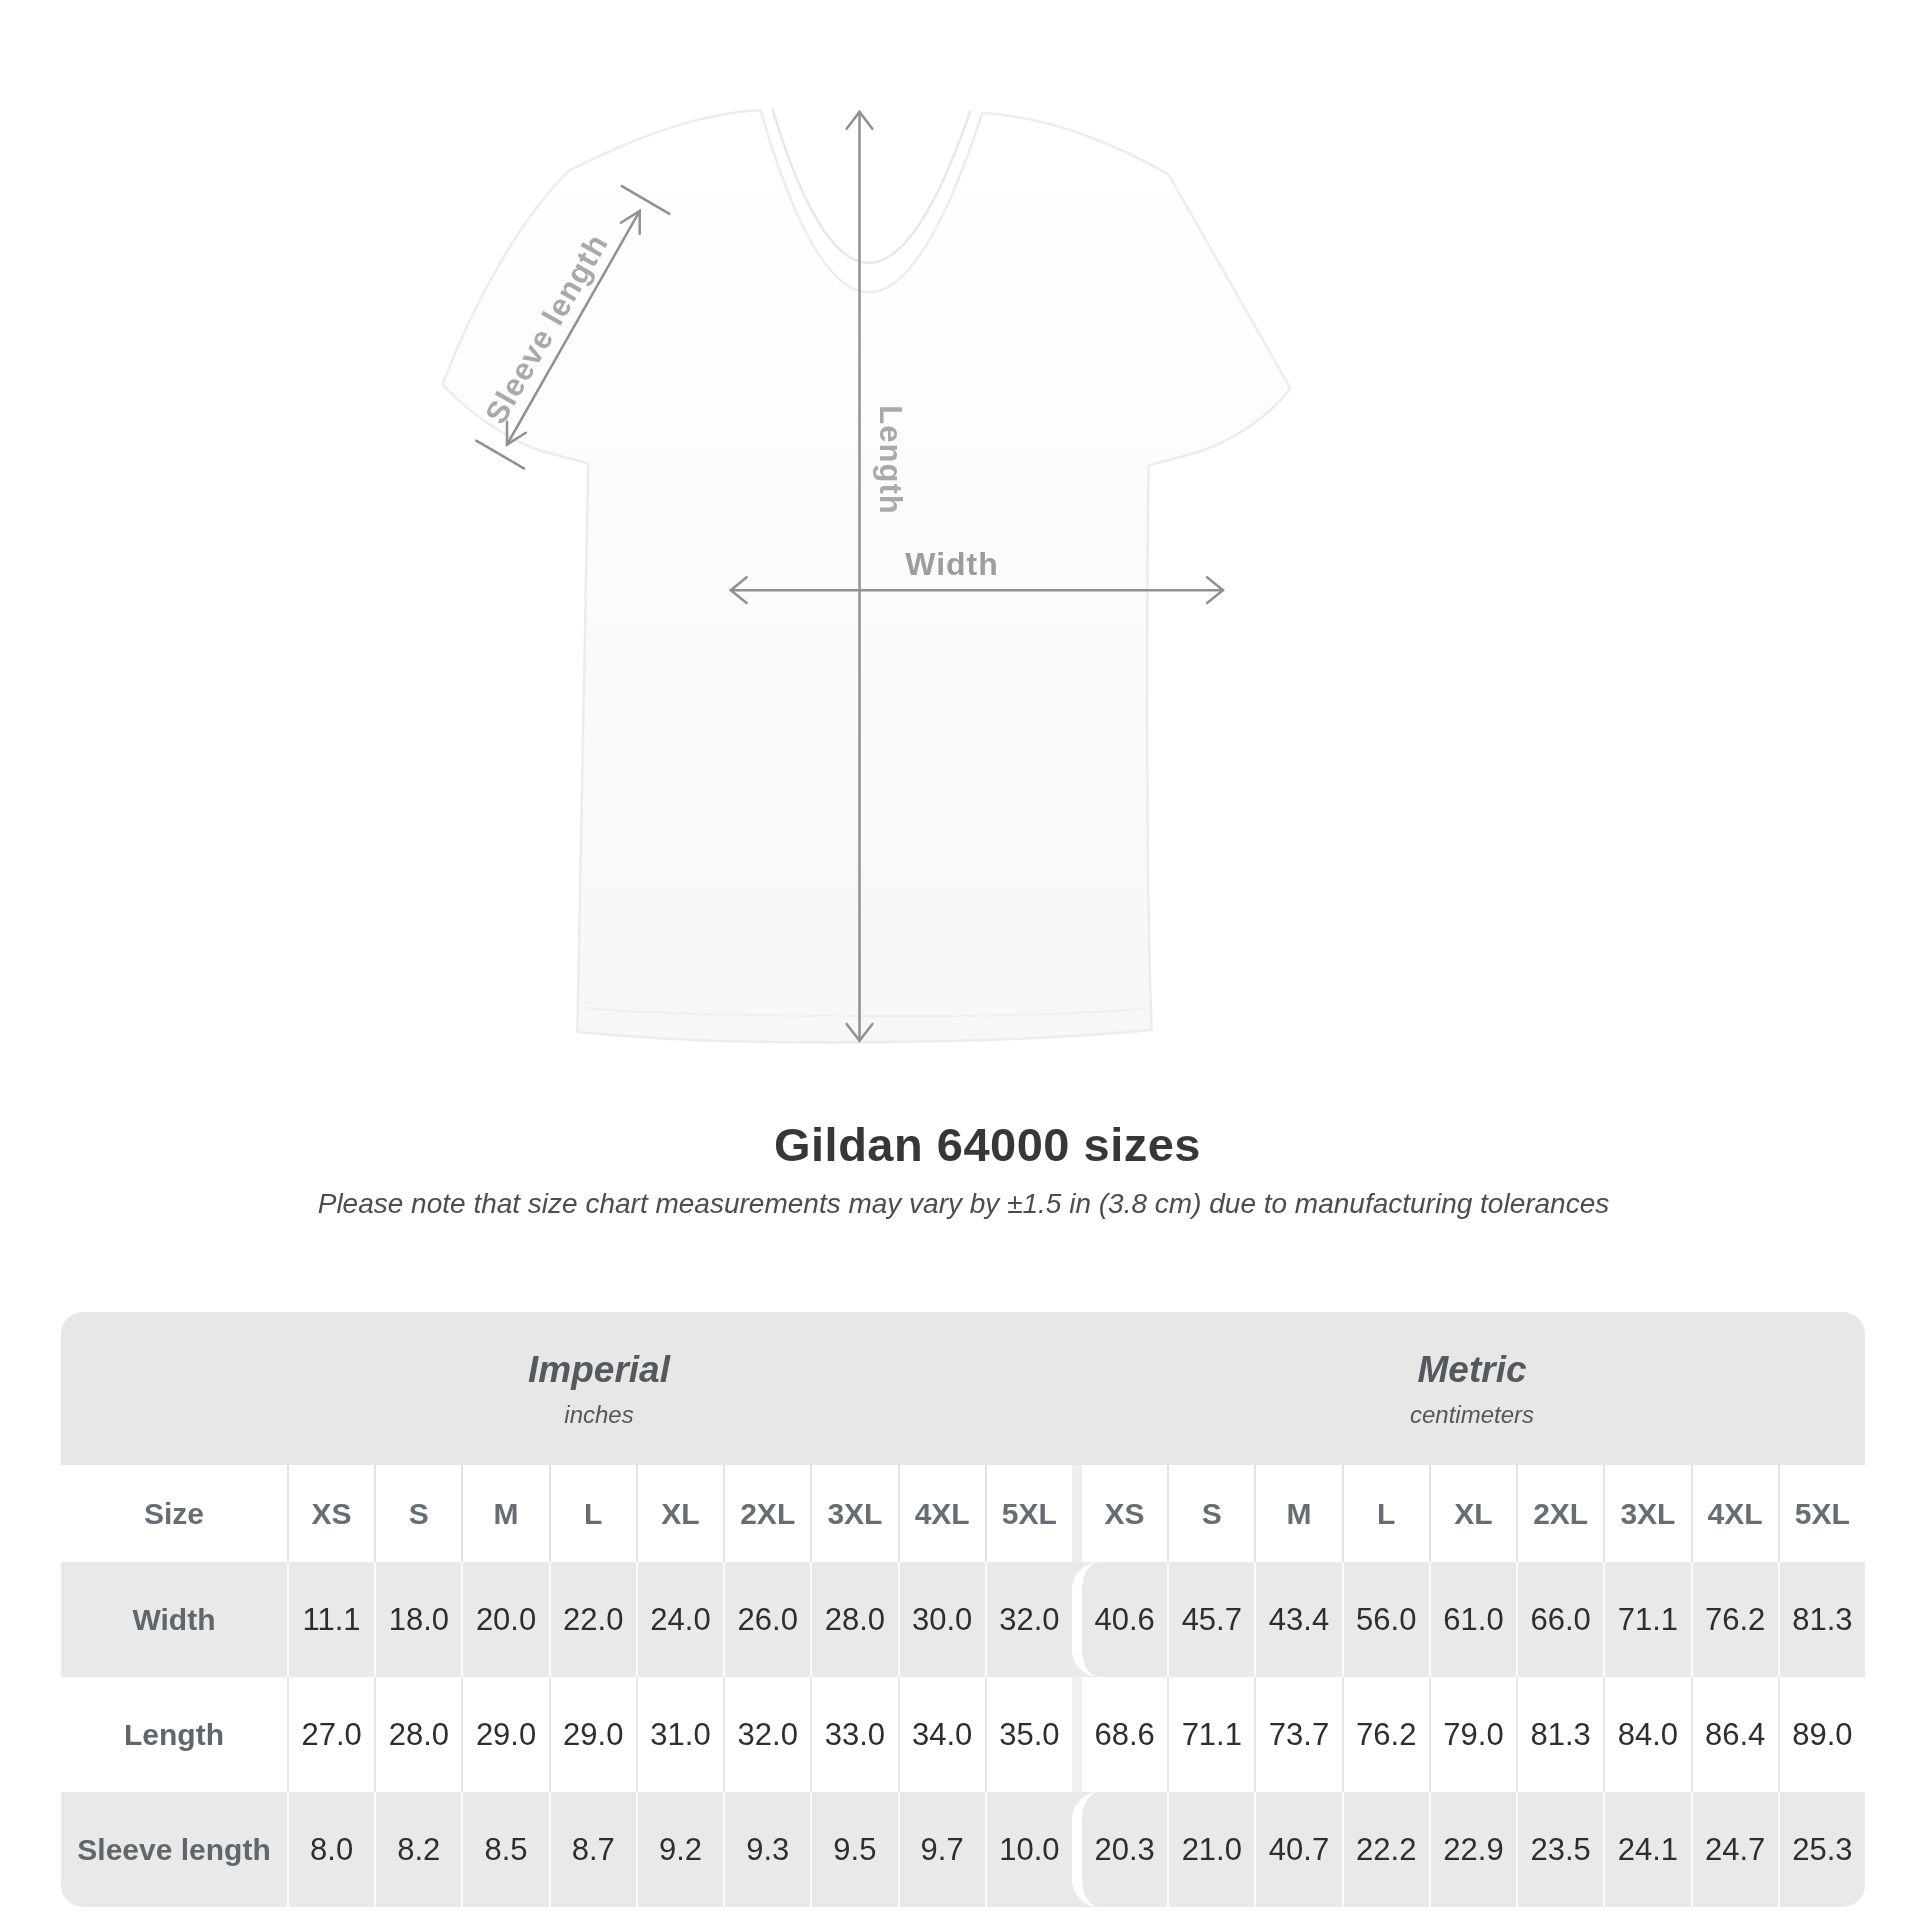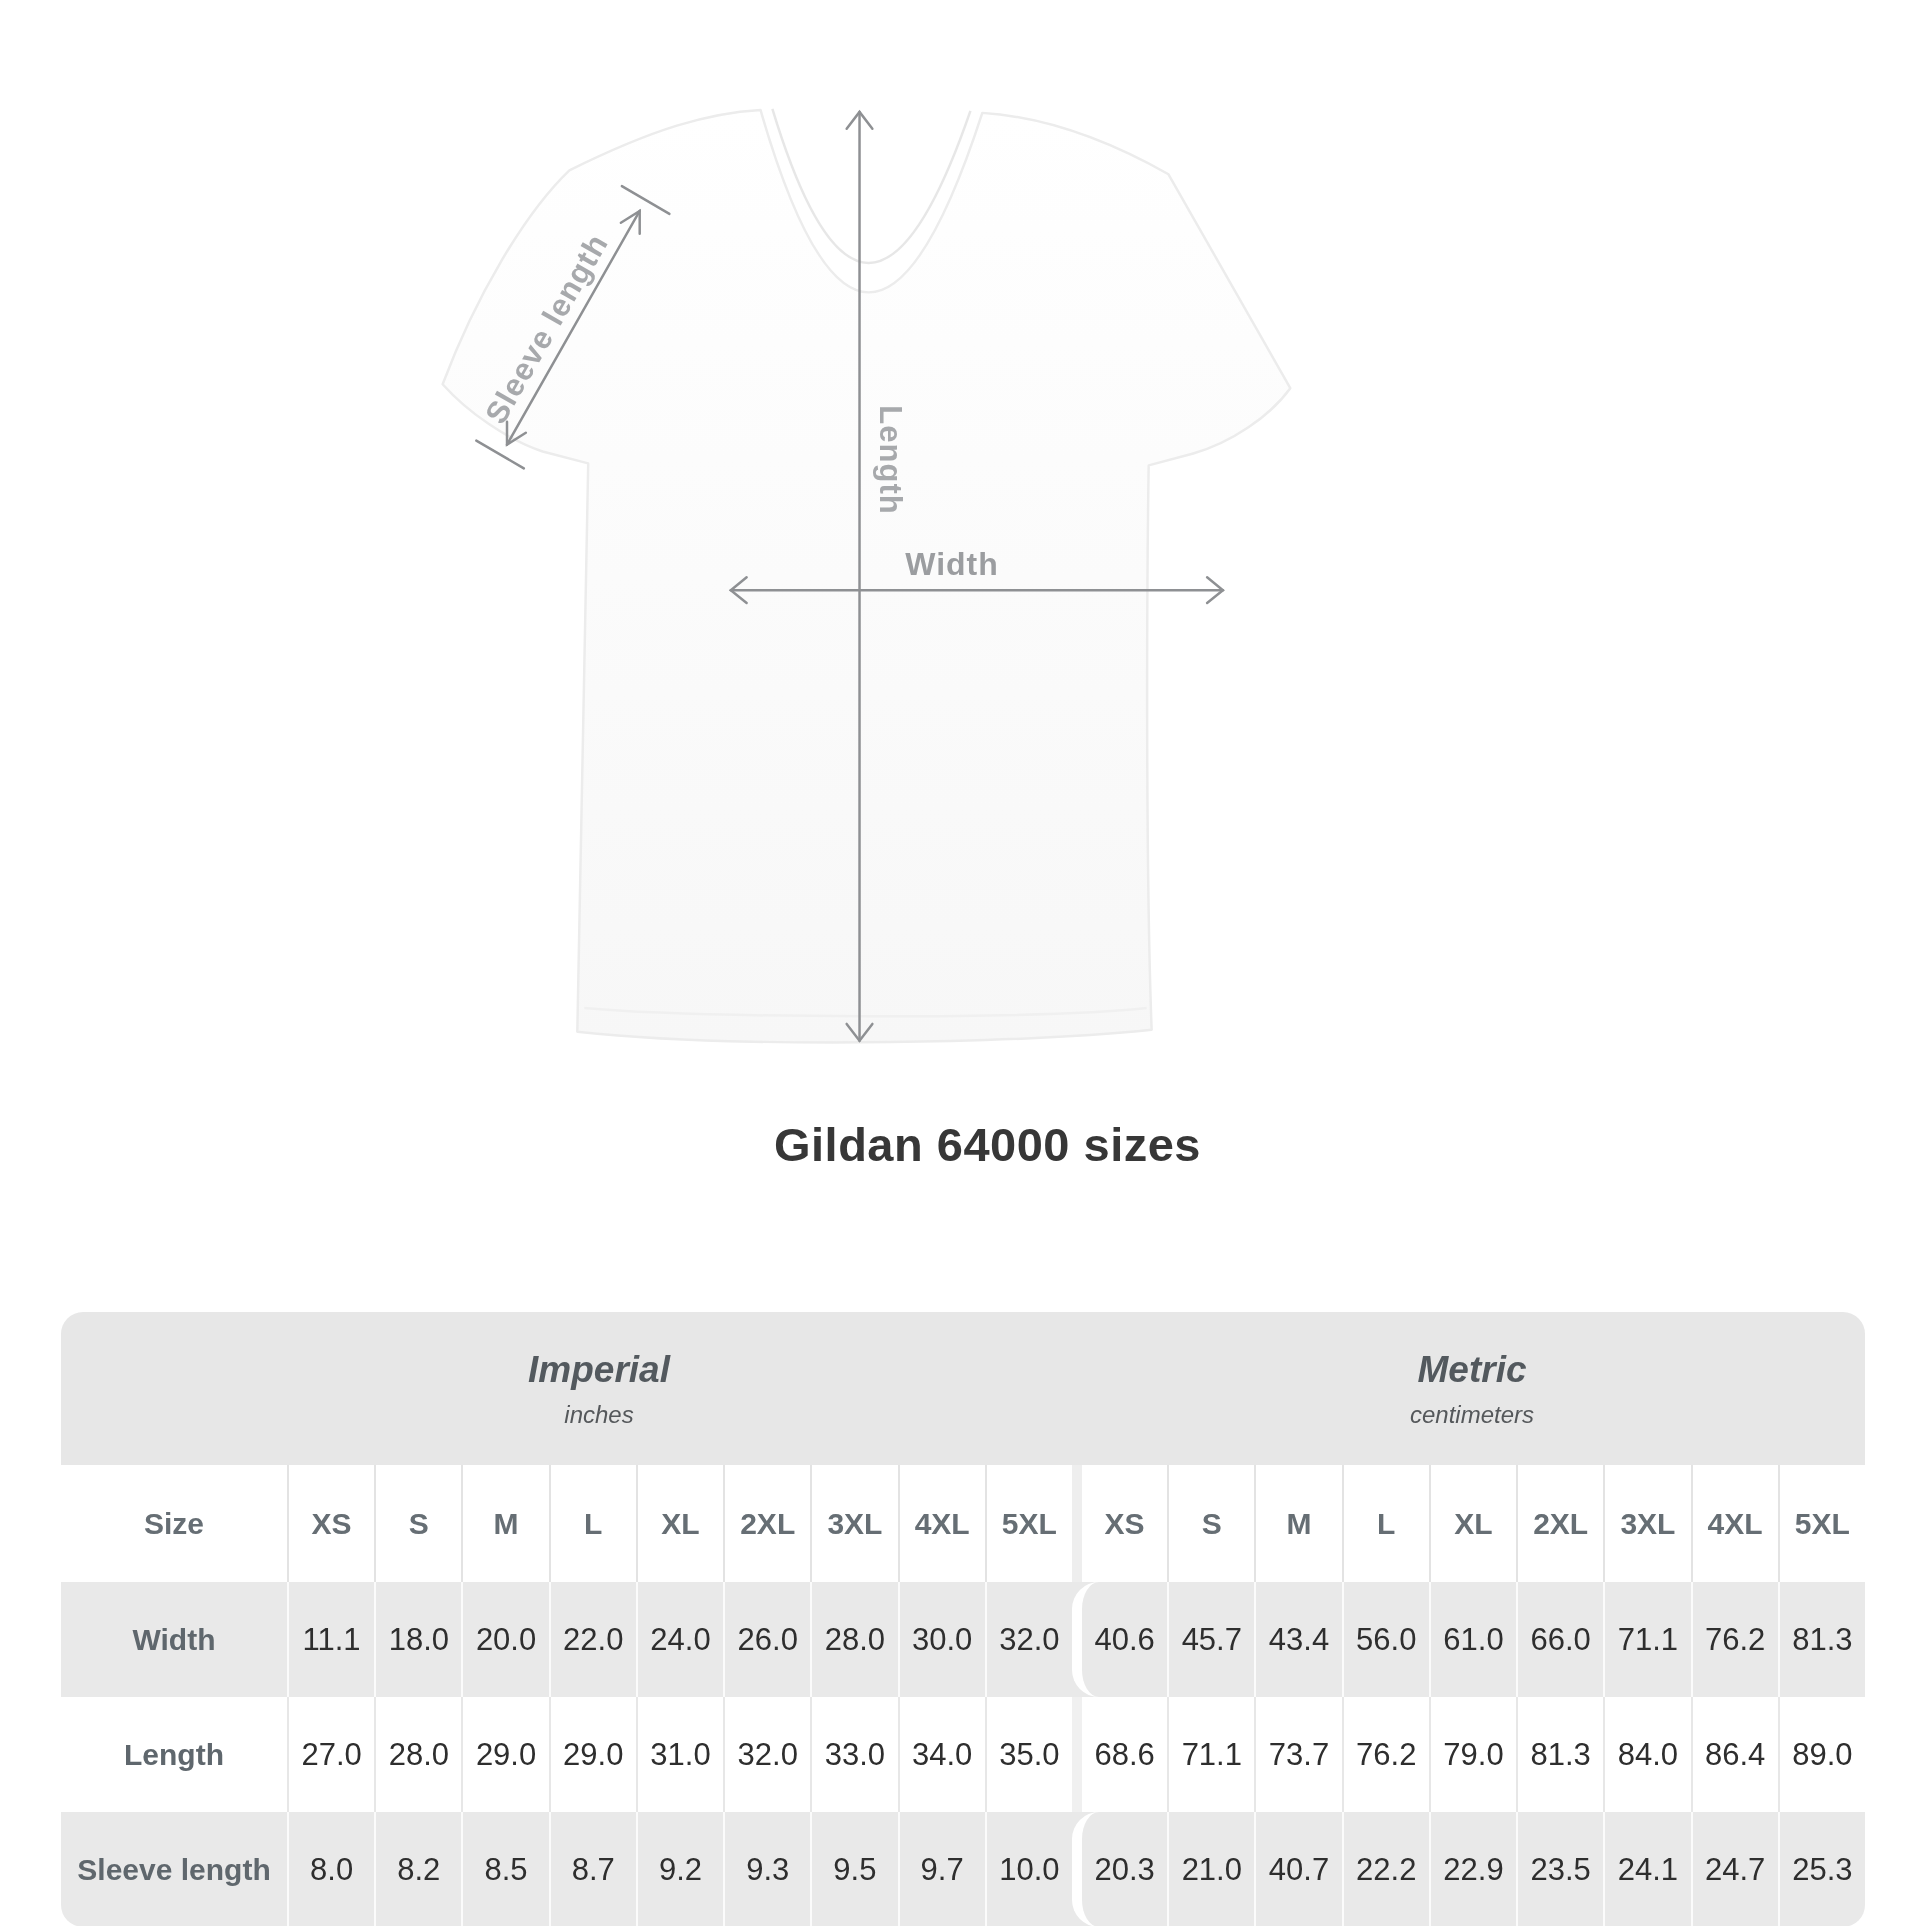--- a/index.html
+++ b/index.html
@@ -33,21 +33,21 @@
   .unit-sub{margin-top:10px;font-size:24px;font-style:italic;color:#55585b;}
 
   .t-row{display:flex;align-items:stretch;height:115px;}
   .t-row .cell{
     flex:1 1 0;display:flex;align-items:center;justify-content:center;
     font-size:31px;color:#2e2e2e;border-left:2px solid var(--sep);min-width:0;
   }
   .t-row .label-cell{
     flex:0 0 226px;border-left:none;font-weight:700;color:#5f676d;font-size:30px;
   }
-  .header-row{--sep:#e3e3e3;background:#ffffff;height:117px;}
+  .header-row{--sep:#e3e3e3;background:#ffffff;height:97px;}
   .header-row .cell{font-weight:700;color:#666e74;font-size:30px;}
   .row-a{--sep:#fbfbfb;background:#e9e9e9;}
   .row-b{--sep:#e7e7e7;background:#ffffff;}
   .t-row .group-start{border-left-width:10px;}
   .header-row .group-start{border-left-color:#eeeeee;}
   .row-a .group-start{border-left-color:#ffffff;border-radius:27px;}
   .row-b .group-start{border-left-color:#f0f0f0;}
 </style>
 </head>
 <body>
@@ -107,20 +107,21 @@
     </g>
   </svg>
 
   <div class="ann-label" id="lbl-sleeve">Sleeve length</div>
   <div class="ann-label" id="lbl-length">Length</div>
   <div class="ann-label" id="lbl-width">Width</div>
 </div>
 
 <div class="heading">
   <h1>Gildan 64000 sizes</h1>
+  <div class="subtitle">Please note that size chart measurements may vary by ±1.5 in (3.8 cm) due to manufacturing tolerances</div>
 </div>
 
 <div class="size-table">
 
   <div class="units-header">
     <div class="unit-group" id="group-imperial">
       <div class="unit-name">Imperial</div>
       <div class="unit-sub">inches</div>
     </div>
     <div class="unit-group" id="group-metric">

